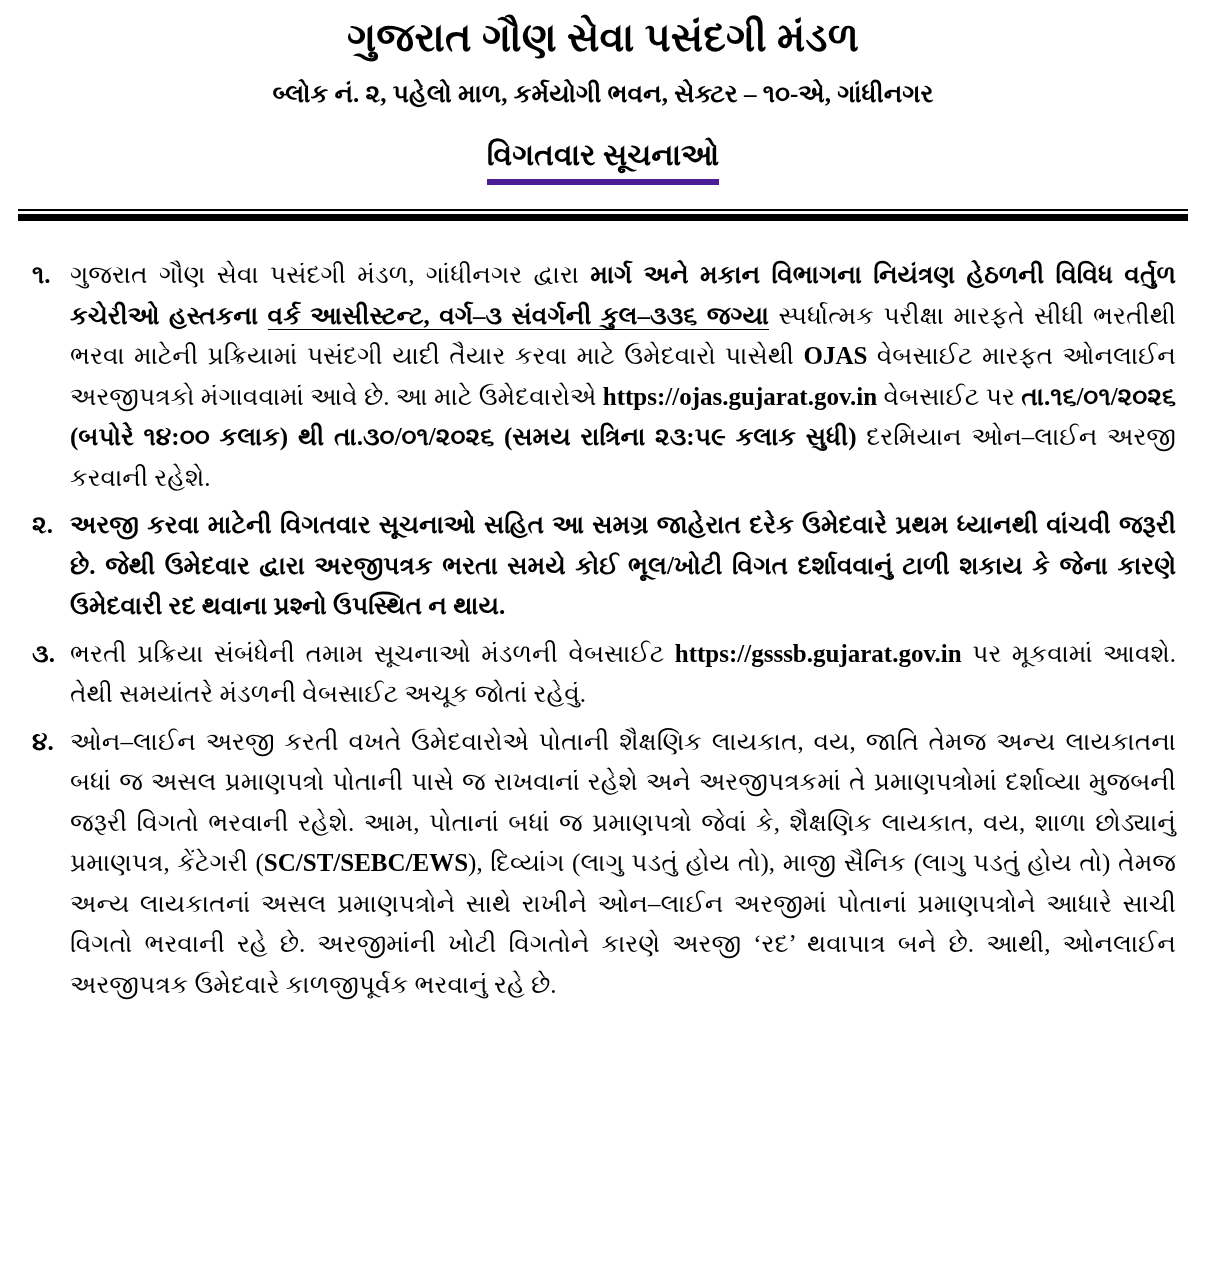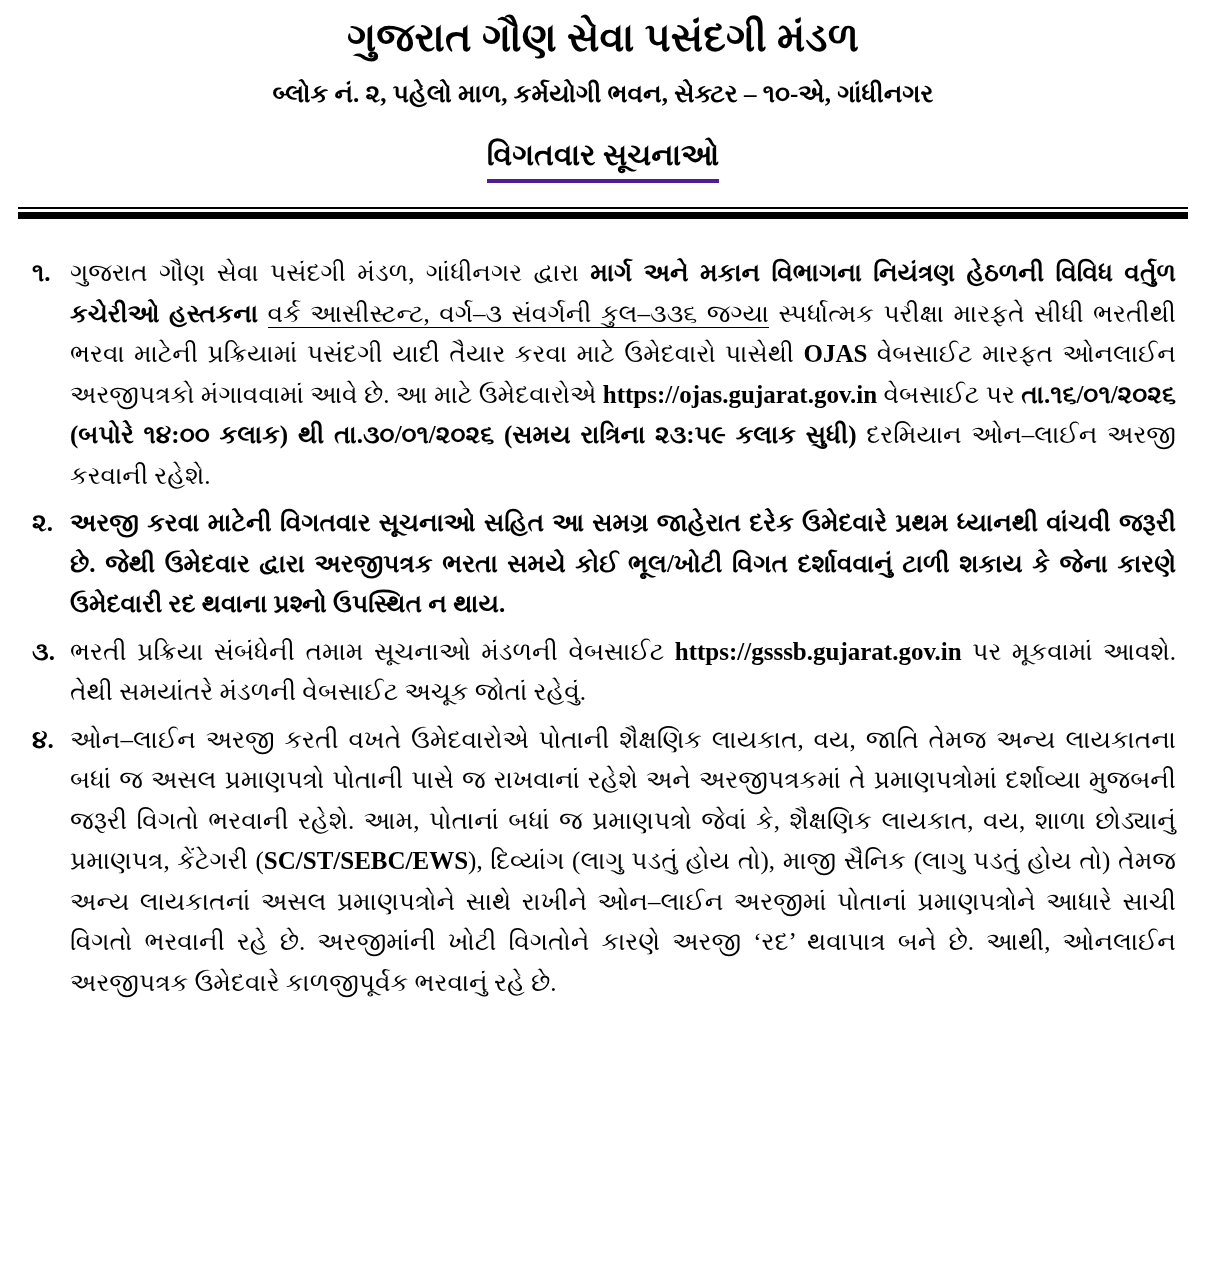--- a/index.html
+++ b/index.html
@@ -56,21 +56,21 @@
     display: inline-block;
   }
 
   .subject-line {
     font-size: 30px;
     font-weight: bold;
     line-height: 1.3;
     margin: 14px 0 0 0;
   }
   .subject-line .u-text {
-    border-bottom: 4px solid #4c1d95;
+    border-bottom: 6px solid #4c1d95;
     padding-bottom: 5px;
     display: inline-block;
   }
 
   .website-line {
     font-size: 25px;
     font-weight: bold;
     margin: 30px 0 0 0;
     line-height: 1.3;
   }
@@ -126,21 +126,21 @@
 
   .li-body {
     flex: 1 1 auto;
     font-size: 25px;
     line-height: 1.62;
     text-align: justify;
     text-justify: inter-word;
   }
 
   .b { font-weight: bold; }
-  .bu { font-weight: normal; border-bottom: 1.5px solid #000; }
+  .bu { font-weight: bold; border-bottom: 1.5px solid #000; }
 
   
   .li-body > span { display: inline; }
 </style>
 </head>
 <body>
 
 <div class="page">
 
   <div class="header">

